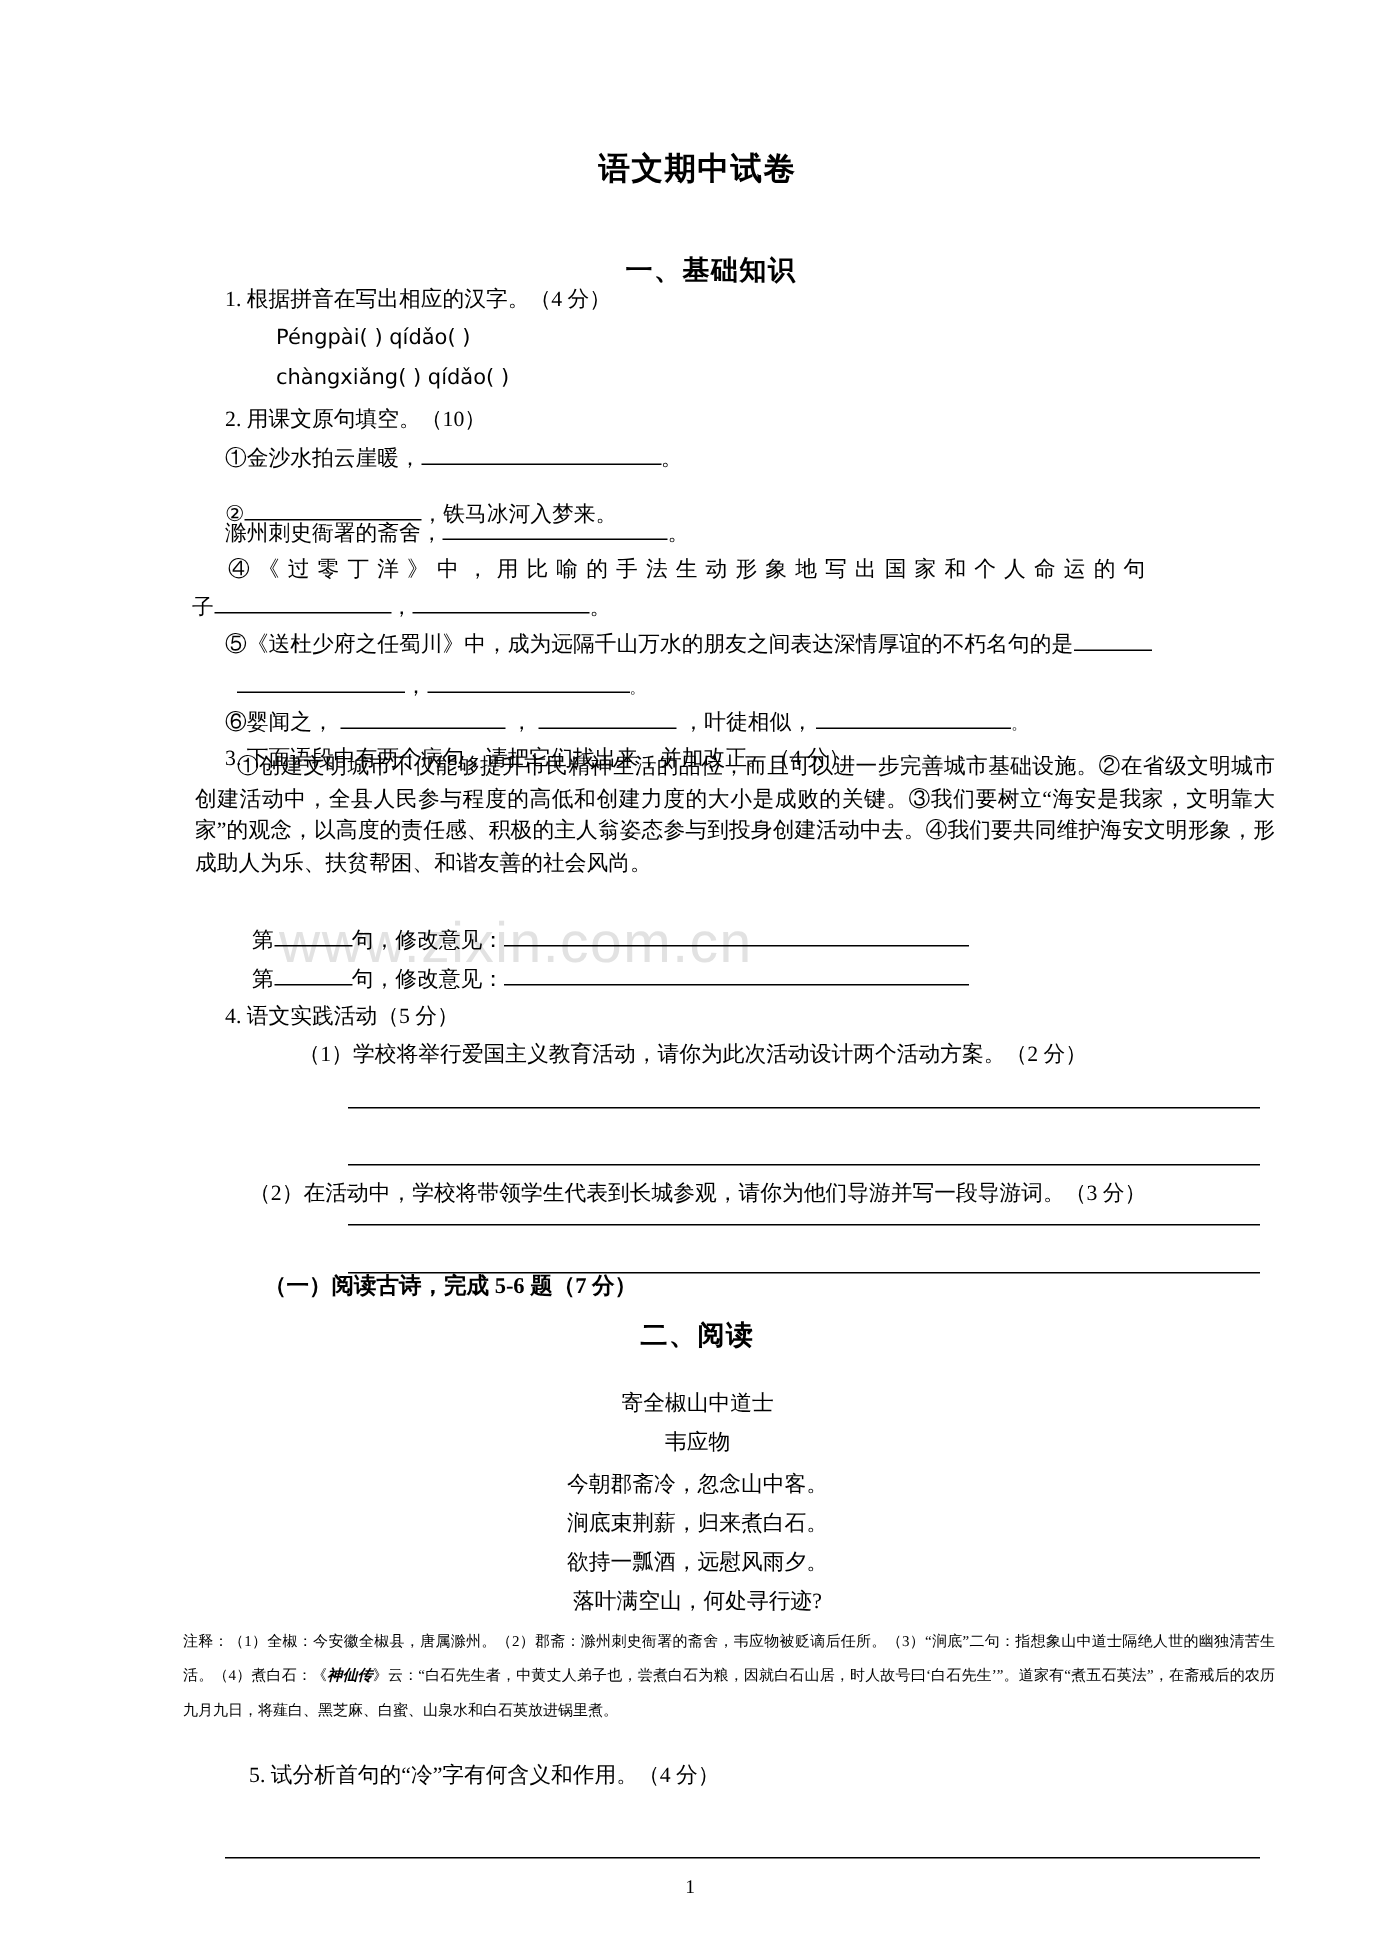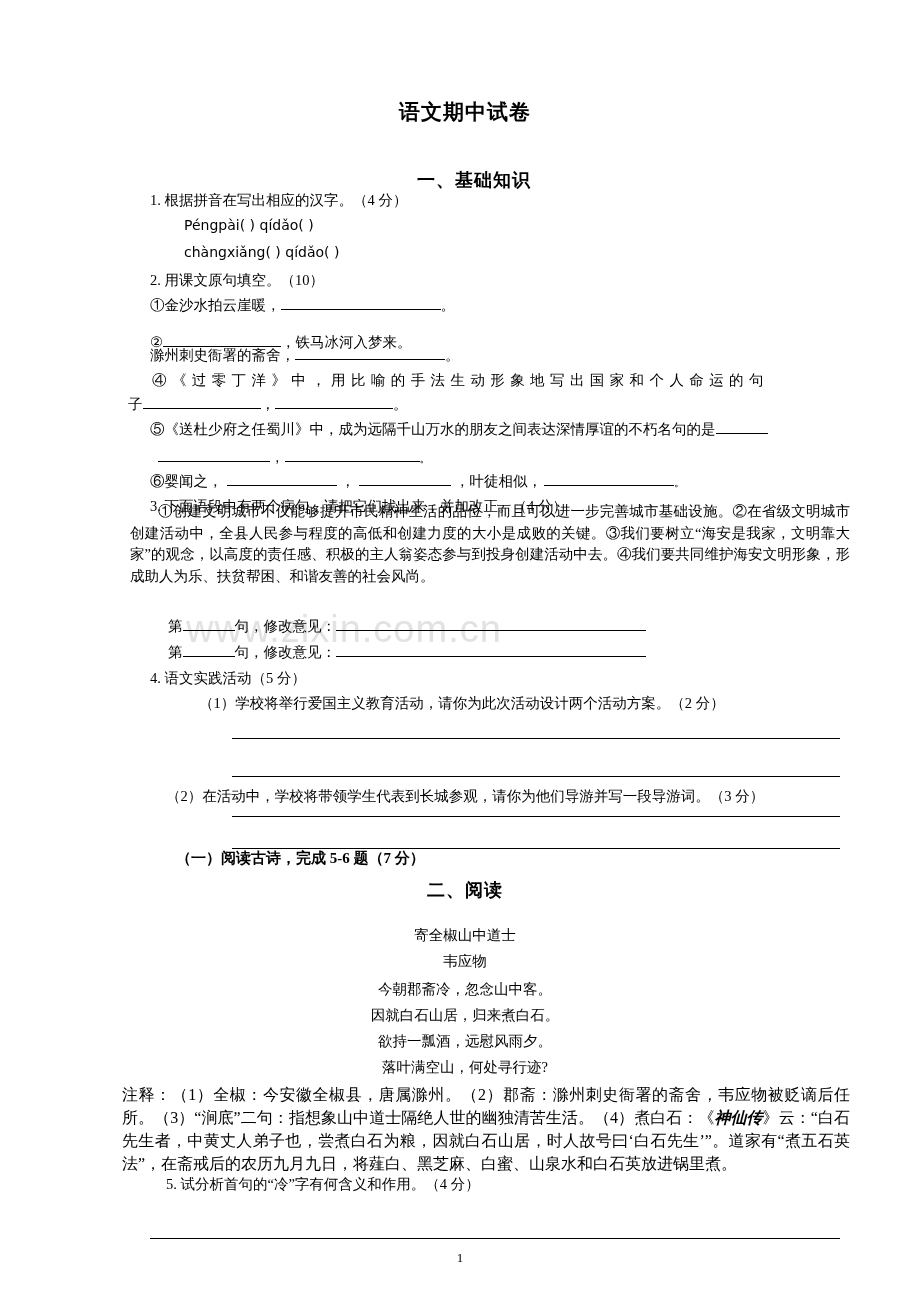--- a/index.html
+++ b/index.html
@@ -124,21 +124,21 @@
   .page-number {
     position: absolute;
     left: 0; right: 0;
     text-align: center;
     font-size: 13px;
     font-family: "Liberation Serif", serif;
   }
 
   .notes {
     position: absolute;
-    font-size: 16px;
+    font-size: 10px;
     line-height: 23px;
     text-align: justify;
     text-justify: inter-ideograph;
   }
   .notes .bk { font-weight: bold; font-style: italic; }
 </style>
 </head>
 <body>
 
 <div class="page">
@@ -206,21 +206,21 @@
     <div class="rule" style="left:232px; top:816px; width:608px;"></div>
     <div class="rule" style="left:232px; top:848px; width:608px;"></div>
 
     <div class="section-head" id="sec2-head">二、阅读</div>
 
     <div class="tline bold" style="left:148px; top:848px; font-size:15px;margin-left:28px;">（一）阅读古诗，完成 5-6 题（7 分）</div>
 
     <div class="poem-line" style="top:926px;">寄全椒山中道士</div>
     <div class="poem-line" style="top:952px;">韦应物</div>
     <div class="poem-line" style="top:980px;">今朝郡斋冷，忽念山中客。</div>
-    <div class="poem-line" style="top:1006px;">因就白石山居，归来煮白石。</div>
+    <div class="poem-line" style="top:1006px;">涧底束荆薪，归来煮白石。</div>
     <div class="poem-line" style="top:1032px;">欲持一瓢酒，远慰风雨夕。</div>
     <div class="poem-line" style="top:1058px;">落叶满空山，何处寻行迹?</div>
 
     <div class="notes" style="left:122px; top:1083px; width:728px;">
       <span>注释：（1）全椒：今安徽全椒县，唐属滁州。（2）郡斋：滁州刺史衙署的斋舍，韦应物被贬谪后任所。（3）“涧底”二句：指想象山中道士隔绝人世的幽独清苦生活。（4）煮白石：《</span><span class="bk">神仙传</span><span>》云：“白石先生者，中黄丈人弟子也，尝煮白石为粮，因就白石山居，时人故号曰‘白石先生’”。道家有“煮五石英法”，在斋戒后的农历九月九日，将薤白、黑芝麻、白蜜、山泉水和白石英放进锅里煮。</span>
     </div>
 
     <div class="tline" style="left:166px; top:1174px;">5. 试分析首句的“冷”字有何含义和作用。（4 分）</div>
 
     <div class="rule" style="left:150px; top:1238px; width:690px;"></div>

